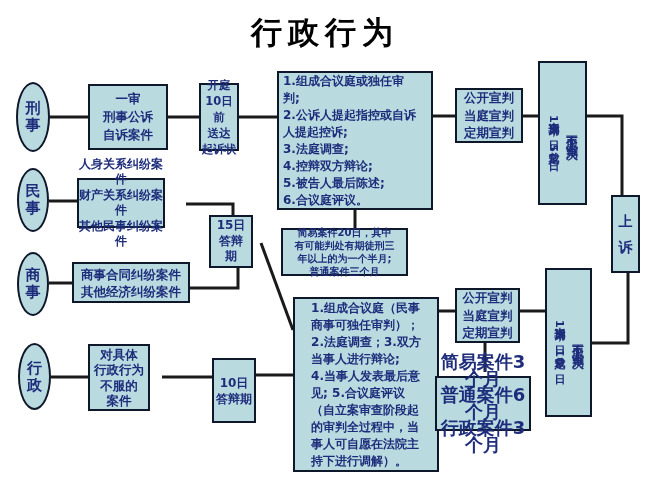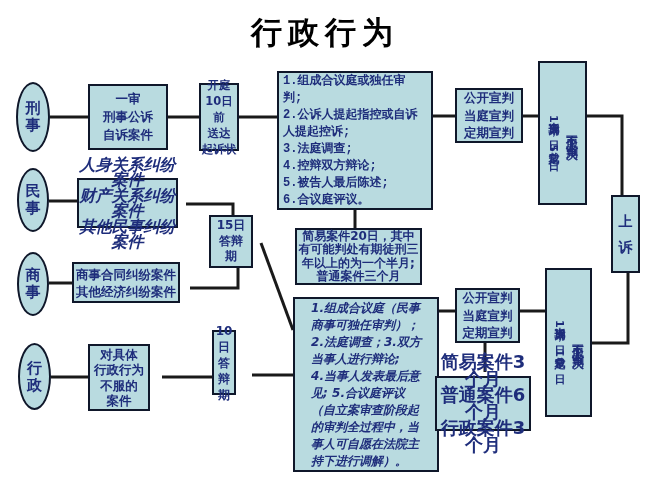--- a/index.html
+++ b/index.html
@@ -20,34 +20,34 @@
   }
   .oval{border-radius:50%;font-size:15px;line-height:17px;}
   .steps{text-align:left;justify-content:flex-start;padding:0 4px;}
   .vbox{flex-direction:row;gap:3px;padding:4px 2px;}
   .vtext{writing-mode:vertical-rl;text-orientation:mixed;display:block;}
   .v-period{font-size:11px;letter-spacing:0.5px;}
   .v-verdict{font-size:12px;letter-spacing:2.5px;}
 
   .n-first{left:88px;top:84px;width:80px;height:66px;font-size:12.5px;line-height:18px;}
   .n-serve{left:199px;top:83px;width:40px;height:68px;font-size:11.5px;line-height:16px;}
-  .n-crimsteps{left:277px;top:71px;width:156px;height:139px;font-size:12px;line-height:17px;font-family:Liberation Mono, monospace;}
+  .n-crimsteps{left:277px;top:71px;width:156px;height:139px;font-size:12px;line-height:17px;}
   .n-pron-top{left:455px;top:88px;width:68px;height:55px;font-size:12.5px;line-height:17.5px;}
   .n-vtop{left:538px;top:61px;width:49px;height:144px;}
   .n-appeal{left:611px;top:195px;width:29px;height:78px;font-size:14px;line-height:26px;}
-  .n-civcases{left:77px;top:178px;width:101px;height:50px;font-size:16px;line-height:15.5px;font-style:italic;}
+  .n-civcases{left:77px;top:178px;width:88px;height:50px;font-size:12px;line-height:15.5px;}
   .n-reply15{left:209px;top:215px;width:44px;height:53px;font-size:12px;line-height:15.5px;}
-  .n-crimlimits{left:295px;top:228px;width:127px;height:57px;font-size:12px;line-height:13.2px;}
-  .n-comcases{left:72px;top:262px;width:108px;height:41px;font-size:12.5px;line-height:17px;}
-  .n-civsteps{left:293px;top:297px;width:146px;height:175px;font-size:12px;line-height:17px;justify-content:center;font-style:italic;}
+  .n-crimlimits{left:281px;top:228px;width:127px;height:48px;font-size:10px;line-height:13.2px;}
+  .n-comcases{left:72px;top:262px;width:118px;height:41px;font-size:12.5px;line-height:17px;}
+  .n-civsteps{left:293px;top:297px;width:146px;height:175px;font-size:12px;line-height:17px;justify-content:center;}
   .n-pron-bot{left:455px;top:288px;width:65px;height:55px;font-size:12.5px;line-height:17.5px;}
   .n-vbot{left:545px;top:268px;width:47px;height:149px;}
   .n-civlimits{left:435px;top:376px;width:96px;height:55px;font-size:18px;line-height:16.5px;}
   .n-admcases{left:88px;top:344px;width:62px;height:67px;font-size:12.5px;line-height:15.5px;}
-  .n-reply10{left:212px;top:330px;width:24px;height:65px;font-size:12px;line-height:16px;}
+  .n-reply10{left:212px;top:358px;width:44px;height:65px;font-size:12px;line-height:16px;}
 
   .o-criminal{left:16px;top:82px;width:34px;height:70px;}
   .o-civil{left:17px;top:168px;width:32px;height:64px;}
   .o-commercial{left:17px;top:252px;width:32px;height:64px;}
   .o-admin{left:18px;top:343px;width:33px;height:67px;}
 </style>
 </head>
 <body>
 
 <div class="canvas">

